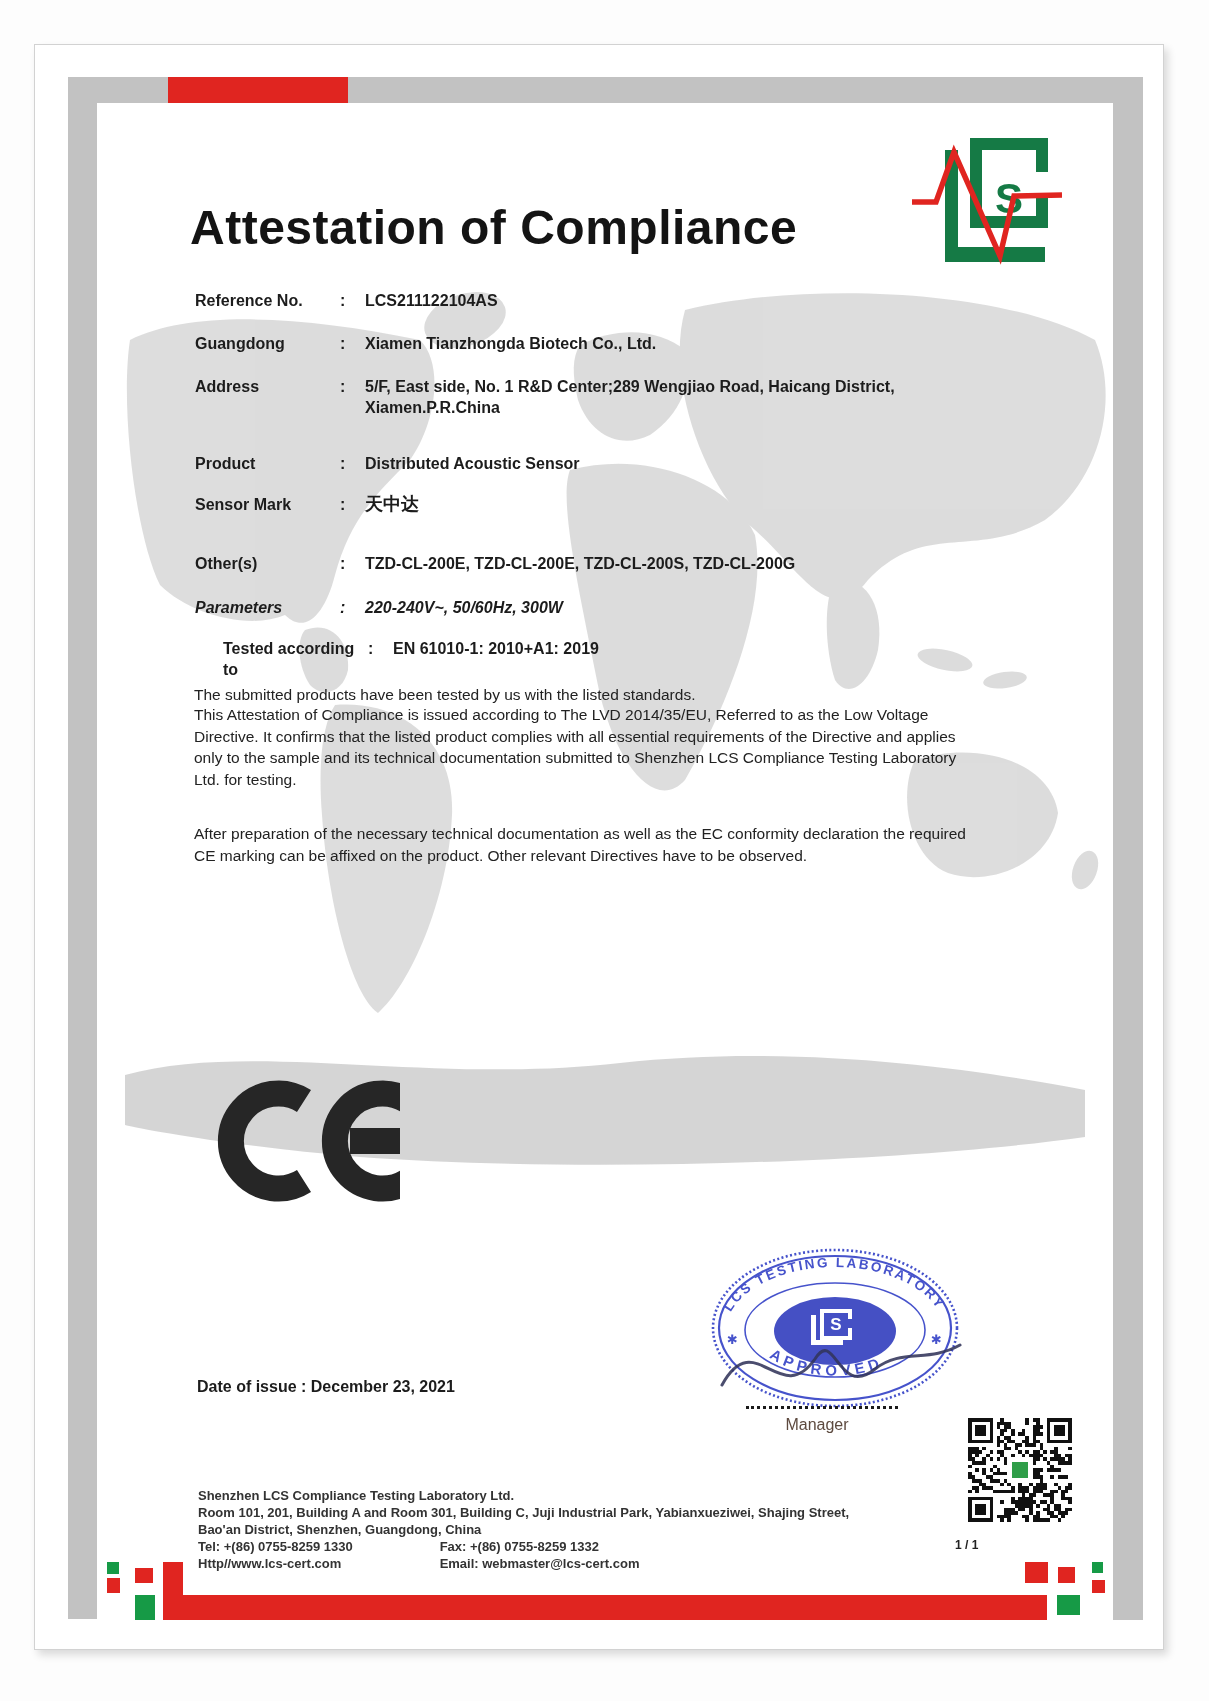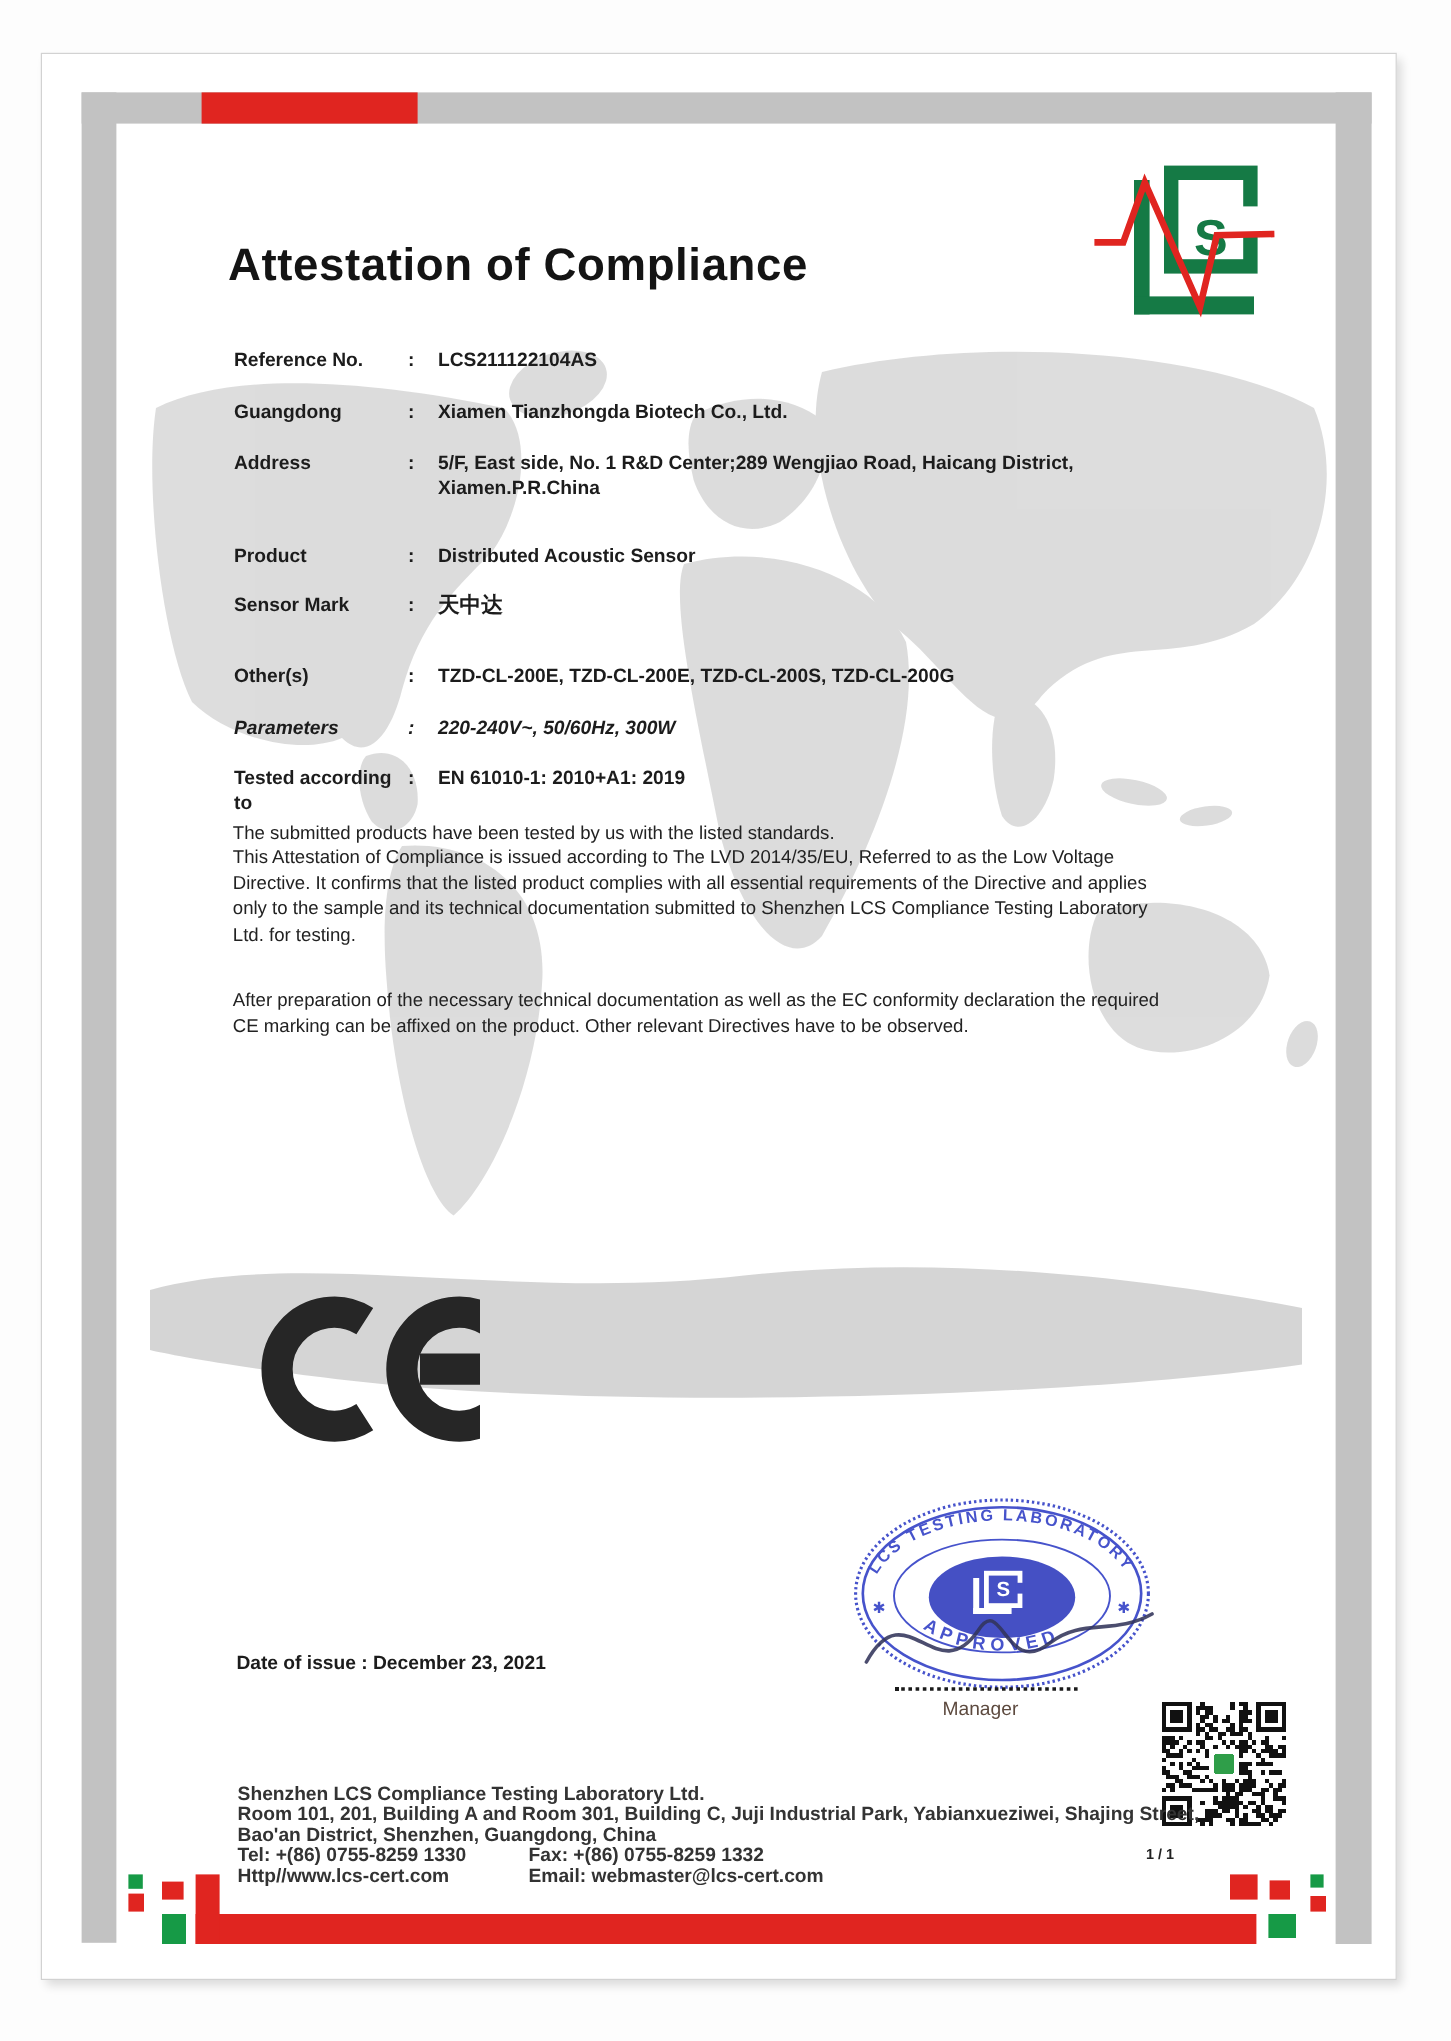--- a/index.html
+++ b/index.html
@@ -7,32 +7,32 @@
        font-family:"Liberation Sans","DejaVu Sans",sans-serif;color:#1c1c1c;overflow:hidden;}
   .sheet{position:absolute;left:34px;top:44px;width:1128px;height:1604px;background:#fff;
          border:1px solid #d2d2d2;box-shadow:4px 5px 8px rgba(0,0,0,0.14);}
   .abs{position:absolute;}
   
   .bar{position:absolute;background:#c2c2c2;}
   .red{background:#e02520;}
   .greensq{background:#169a46;}
   .sq{position:absolute;}
   
-  .title{position:absolute;left:190px;top:200px;font-size:38px;font-weight:bold;color:#141414;letter-spacing:.5px;}
+  .title{position:absolute;left:190px;top:200px;font-size:48px;font-weight:bold;color:#141414;letter-spacing:.5px;}
   .row{position:absolute;left:195px;width:760px;display:flex;font-size:16px;font-weight:bold;line-height:21px;}
   .row .lbl{width:145px;}
   .row .col{width:25px;}
   .row .val{width:575px;}
   .para{position:absolute;left:194px;width:772px;font-size:15.5px;line-height:21.5px;color:#222;}
   .cn{font-size:18px;}
   .dateline{position:absolute;left:197px;top:1378px;font-size:16px;font-weight:bold;}
   .manager{position:absolute;left:762px;top:1416px;width:110px;text-align:center;
            font-size:16px;color:#5d4a3f;}
   .dotline{position:absolute;left:746px;top:1406px;width:152px;border-top:3px dotted #1b1b1b;}
-  .footer{position:absolute;left:198px;top:1487px;font-size:16px;font-weight:bold;color:#333;line-height:17px;}
+  .footer{position:absolute;left:198px;top:1487px;font-size:13px;font-weight:bold;color:#333;line-height:17px;}
   .footer .pair span{display:inline-block;}
   .footer .c1{width:238px;}
   .pagenum{position:absolute;left:955px;top:1538px;font-size:12px;font-weight:bold;color:#222;}
   svg{display:block;}
   .stamp{opacity:.93;}
 </style>
 </head>
 <body>
 
 <div class="sheet"></div>
@@ -112,21 +112,21 @@
 <div class="row" style="top:553px;">
   <span class="lbl">Other(s)</span>
   <span class="col">:</span>
   <span class="val">TZD-CL-200E, TZD-CL-200E, TZD-CL-200S, TZD-CL-200G</span>
 </div>
 <div class="row" style="top:597px;font-style:italic;">
   <span class="lbl">Parameters</span>
   <span class="col">:</span>
   <span class="val">220-240V~, 50/60Hz, 300W</span>
 </div>
-<div class="row" style="top:638px;">
+<div class="row" style="top:638px;margin-left:28px;">
   <span class="lbl">Tested according to</span>
   <span class="col">:</span>
   <span class="val">EN 61010-1: 2010+A1: 2019</span>
 </div>
 
 <div class="para" style="top:684px;">The submitted products have been tested by us with the listed standards.</div>
 <div class="para" style="top:704px;">This Attestation of Compliance is issued according to The LVD 2014/35/EU, Referred to as the Low Voltage Directive. It confirms that the listed product complies with all essential requirements of the Directive and applies only to the sample and its technical documentation submitted to Shenzhen LCS Compliance Testing Laboratory Ltd. for testing.</div>
 <div class="para" style="top:823px;">After preparation of the necessary technical documentation as well as the EC conformity declaration the required CE marking can be affixed on the product. Other relevant Directives have to be observed.</div>
 
 <svg class="abs" style="left:200px;top:1068px;" width="200" height="146" viewBox="0 0 200 146">

